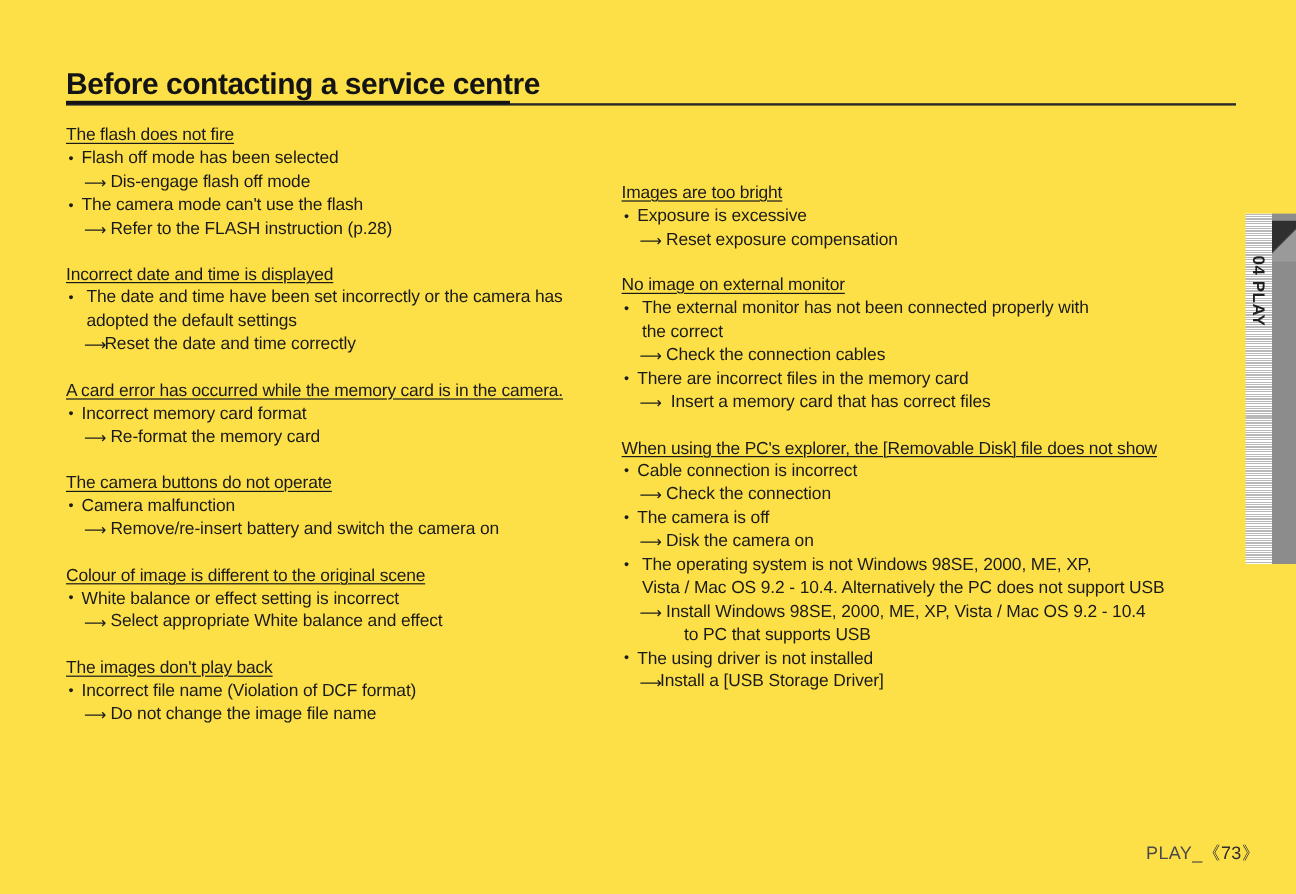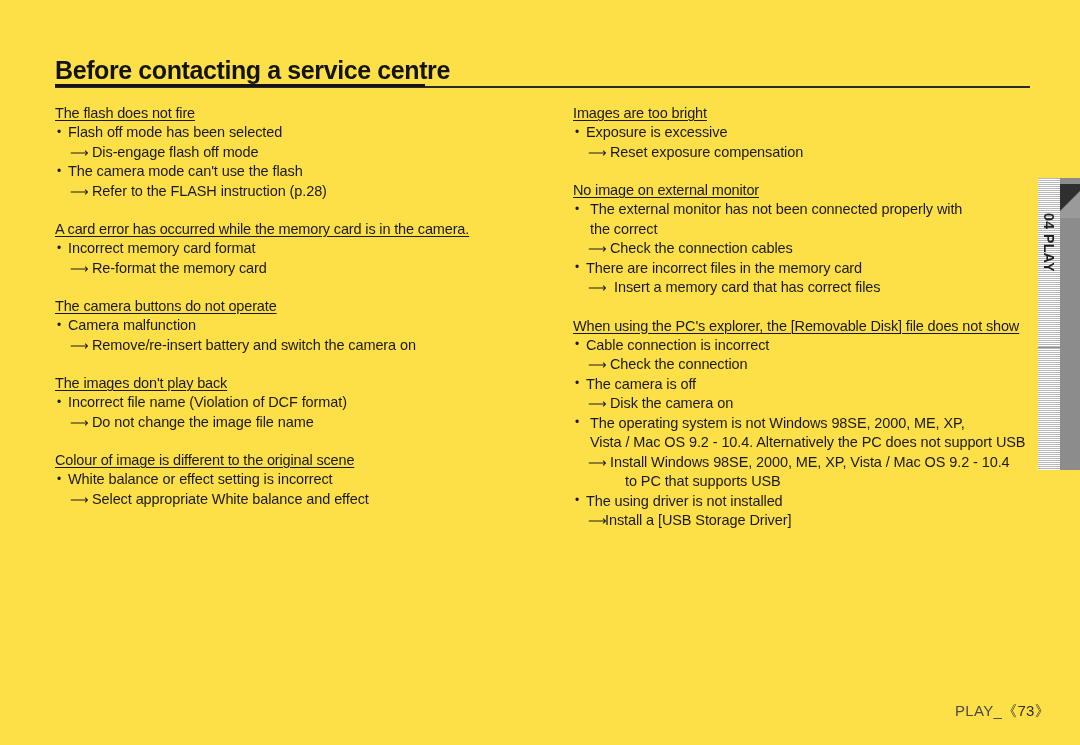--- a/index.html
+++ b/index.html
@@ -56,21 +56,21 @@
     height: 3px;
     background: #141414;
   }
 
   
   .col {
     position: absolute;
     top: 104px;
   }
   .col-left  { left: 55px;  width: 470px; }
-  .col-right { left: 573px; width: 478px; }
+  .col-right { left: 518px; width: 478px; margin-top: 48px; }
 
   .section { margin-bottom: 19px; }
   .section:last-child { margin-bottom: 0; }
 
   .sec-title {
     font-size: 14.5px;
     line-height: 19px;
     color: #1a1a1a;
     text-decoration: underline;
     text-underline-offset: 2px;
@@ -222,38 +222,44 @@
 
   <div class="col col-left">
       <div class="section">
         <div class="sec-title">The flash does not fire</div>
         <div class="cause"><span class="ctext">Flash off mode has been selected</span></div>
         <div class="fix"><span class="ftext">Dis-engage flash off mode</span></div>
         <div class="cause"><span class="ctext">The camera mode can't use the flash</span></div>
         <div class="fix"><span class="ftext">Refer to the FLASH instruction (p.28)</span></div>
       </div>
       <div class="section">
+        <div class="sec-title">Incorrect date and time is displayed</div>
+        <div class="cause gap"><span class="ctext">The date and time have been set incorrectly or the camera has</span></div>
+        <div class="cont">adopted the default settings</div>
+        <div class="fix tight"><span class="ftext">Reset the date and time correctly</span></div>
+      </div>
+      <div class="section">
         <div class="sec-title">A card error has occurred while the memory card is in the camera.</div>
         <div class="cause"><span class="ctext">Incorrect memory card format</span></div>
         <div class="fix"><span class="ftext">Re-format the memory card</span></div>
       </div>
       <div class="section">
         <div class="sec-title">The camera buttons do not operate</div>
         <div class="cause"><span class="ctext">Camera malfunction</span></div>
         <div class="fix"><span class="ftext">Remove/re-insert battery and switch the camera on</span></div>
       </div>
       <div class="section">
+        <div class="sec-title">Colour of image is different to the original scene</div>
+        <div class="cause"><span class="ctext">White balance or effect setting is incorrect</span></div>
+        <div class="fix"><span class="ftext">Select appropriate White balance and effect</span></div>
+      </div>
+      <div class="section">
         <div class="sec-title">The images don't play back</div>
         <div class="cause"><span class="ctext">Incorrect file name (Violation of DCF format)</span></div>
         <div class="fix"><span class="ftext">Do not change the image file name</span></div>
-      </div>
-      <div class="section">
-        <div class="sec-title">Colour of image is different to the original scene</div>
-        <div class="cause"><span class="ctext">White balance or effect setting is incorrect</span></div>
-        <div class="fix"><span class="ftext">Select appropriate White balance and effect</span></div>
       </div>
     </div>
   <div class="col col-right">
       <div class="section">
         <div class="sec-title">Images are too bright</div>
         <div class="cause"><span class="ctext">Exposure is excessive</span></div>
         <div class="fix"><span class="ftext">Reset exposure compensation</span></div>
       </div>
       <div class="section">
         <div class="sec-title">No image on external monitor</div>

